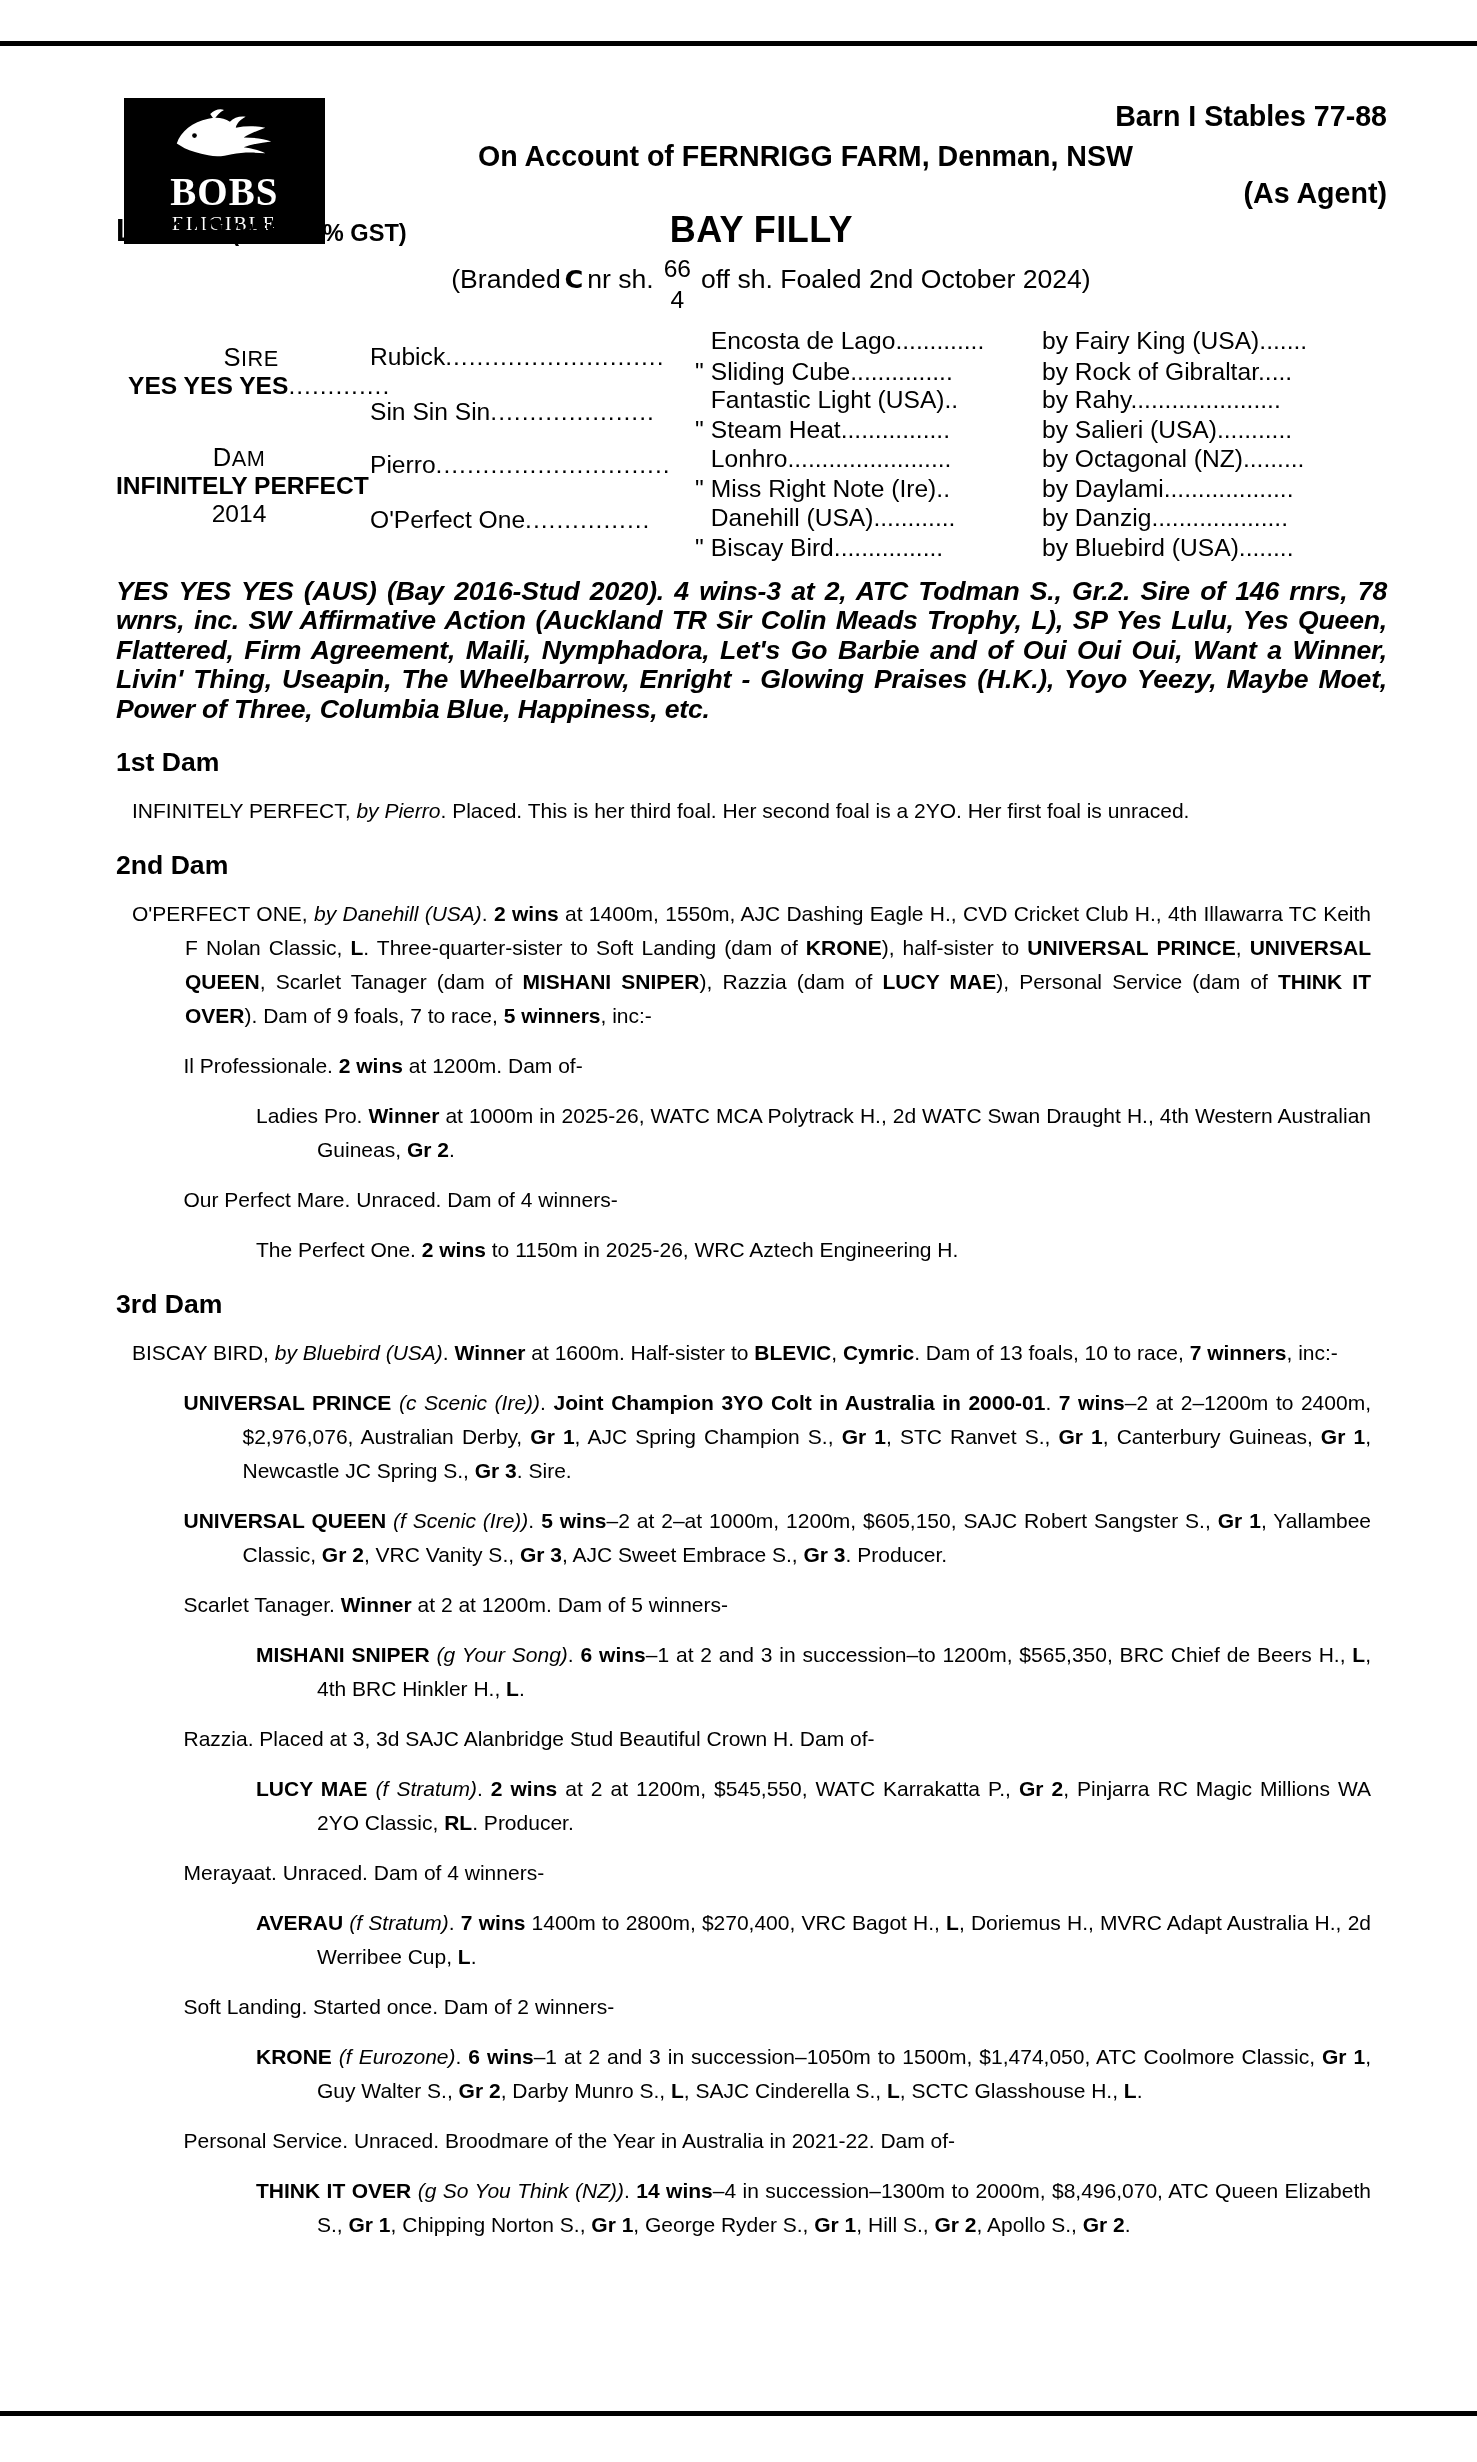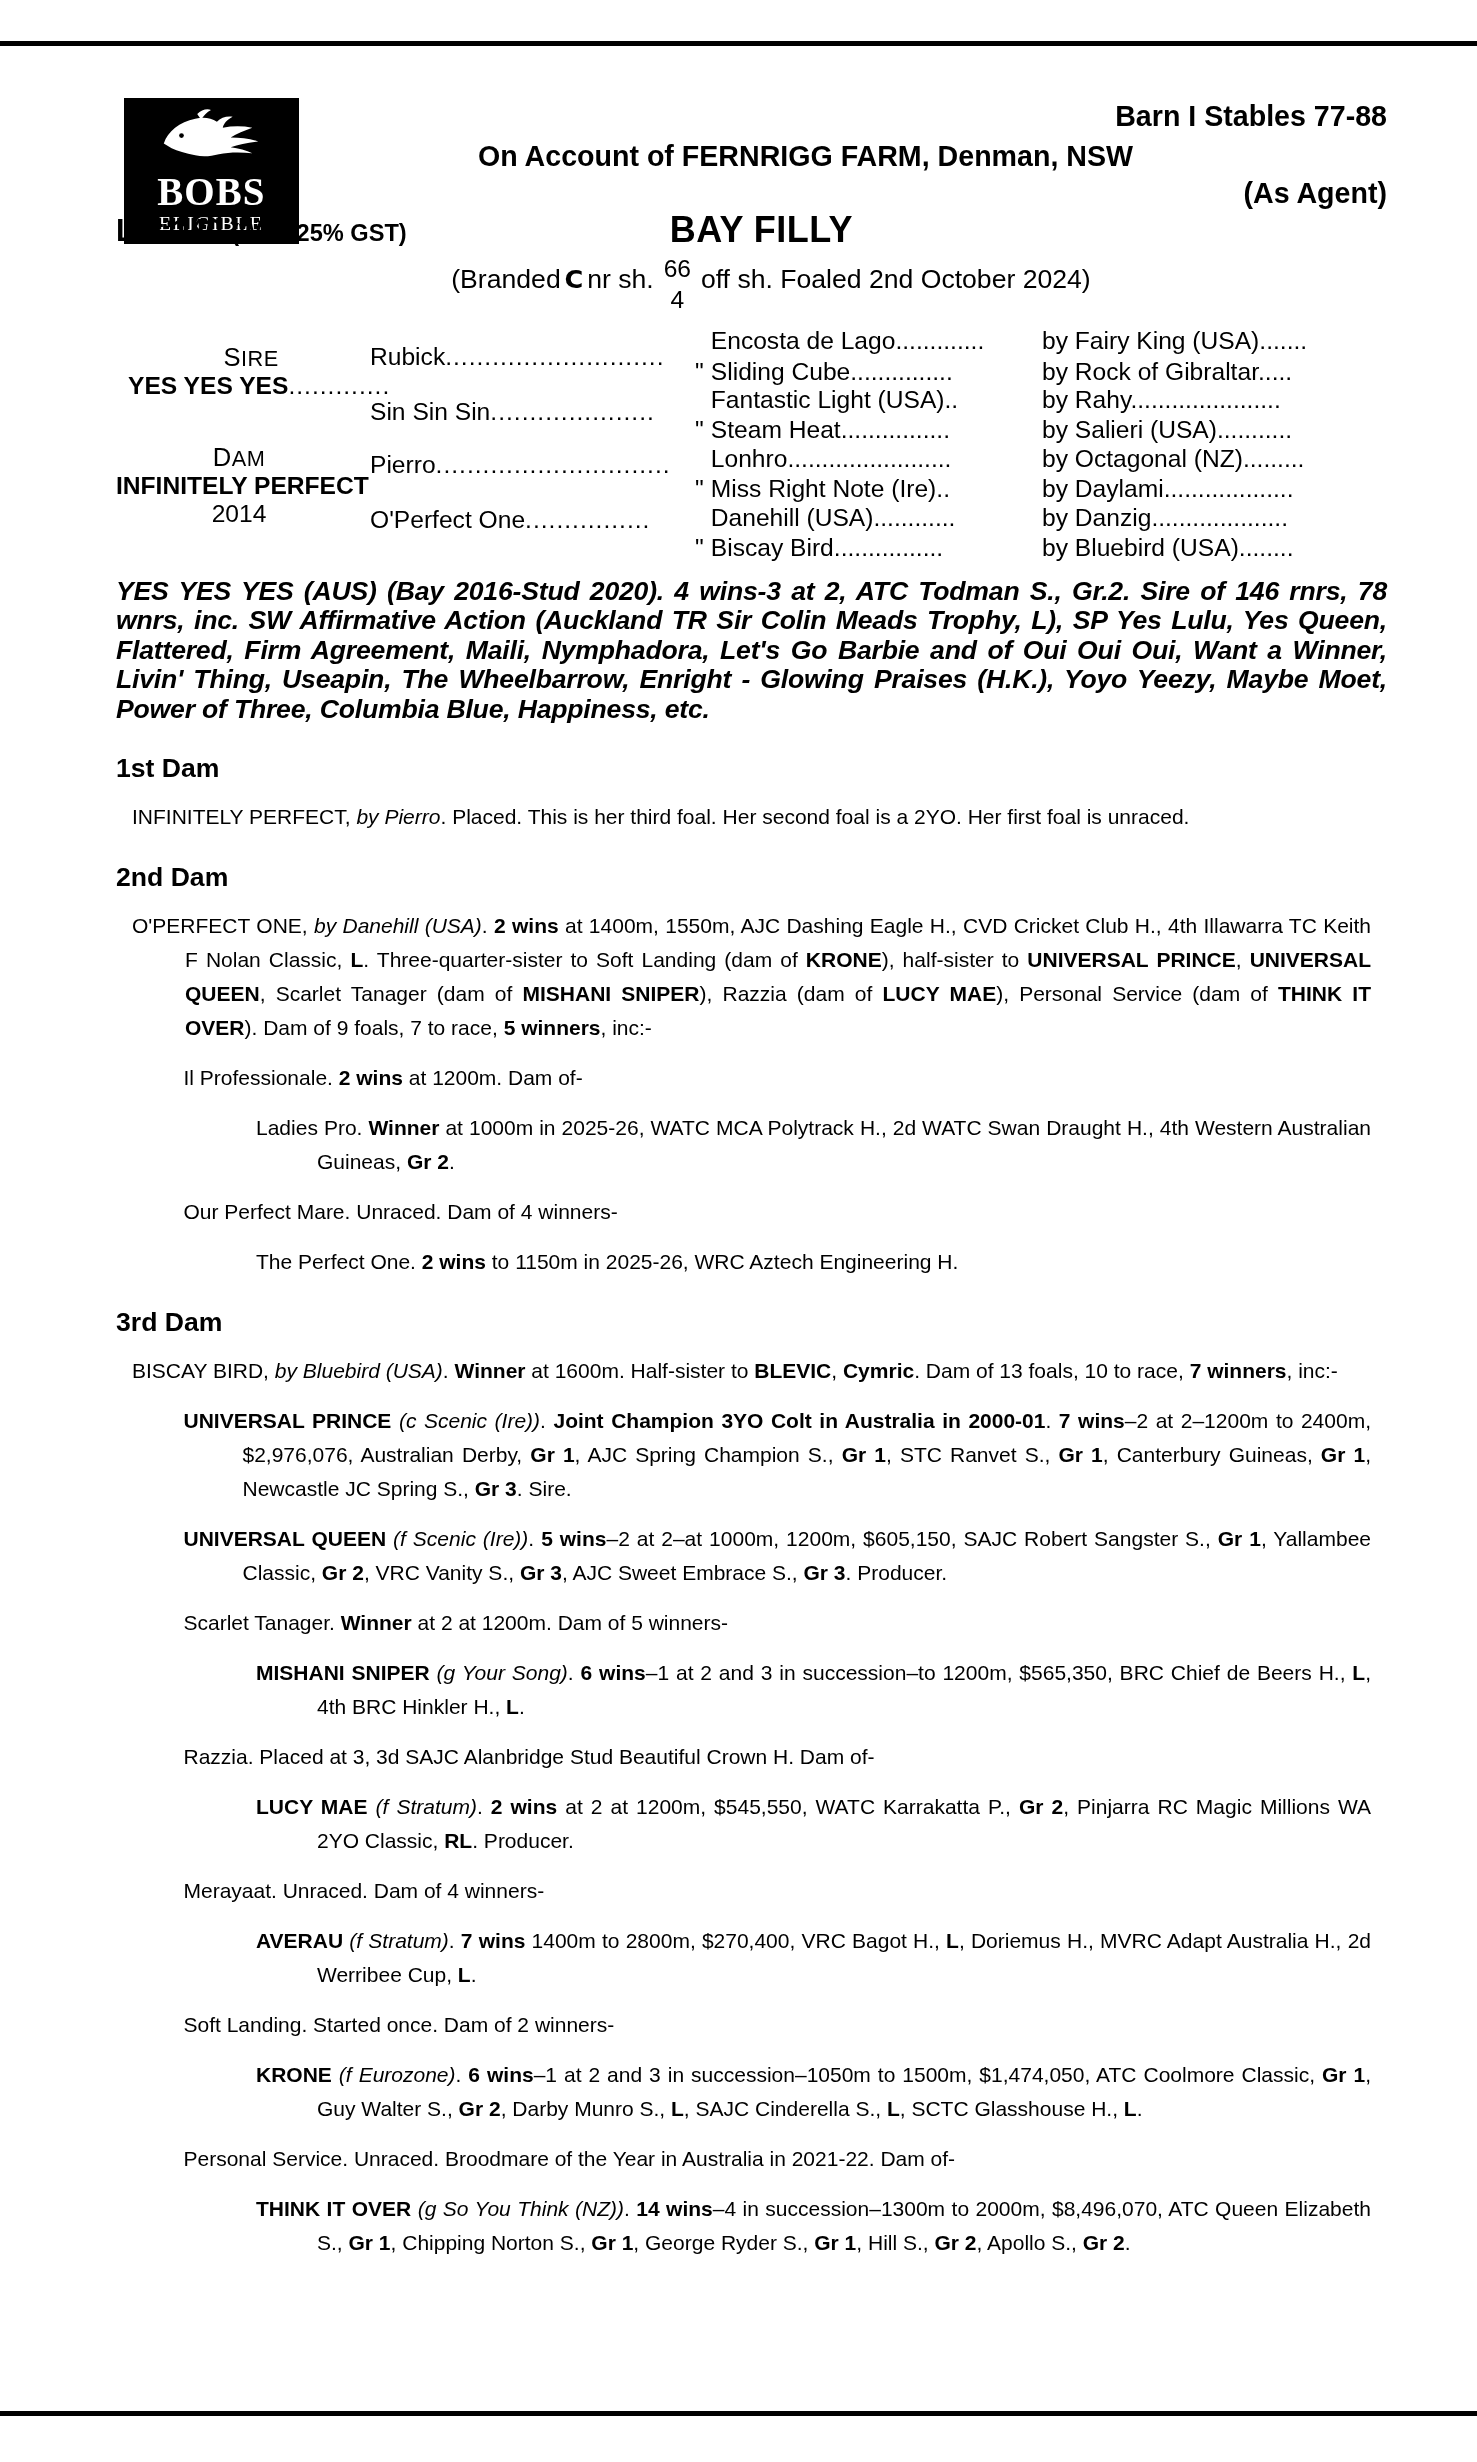--- a/index.html
+++ b/index.html
@@ -47,21 +47,21 @@
 
   
   .header-row {
     position: relative;
     height: 148px;
   }
   .bobs-logo {
     position: absolute;
     left: 7.9px;
     top: 39px;
-    width: 175px;
+    width: 201px;
     height: 146px;
     background: #000;
     color: #fff;
     text-align: center;
     overflow: hidden;
   }
   .bobs-horse {
     margin: 9.9px auto 0 auto;
     width: 138px;
     height: 61px;
@@ -257,21 +257,21 @@
     line-height: 29.6px;
     text-align: justify;
     text-justify: inter-word;
     letter-spacing: -0.2px;
   }
 
   
   .dam-head {
     font-size: 26.6px;
     font-weight: bold;
-    margin-top: 28px;
+    margin-top: 22px;
     margin-bottom: 2px;
   }
   .para {
     font-size: 21px;
     line-height: 34px;
     text-align: justify;
     text-justify: inter-word;
     margin: 16px;
   }
   .hang1 { padding-left: 53px; text-indent: -53px; }

